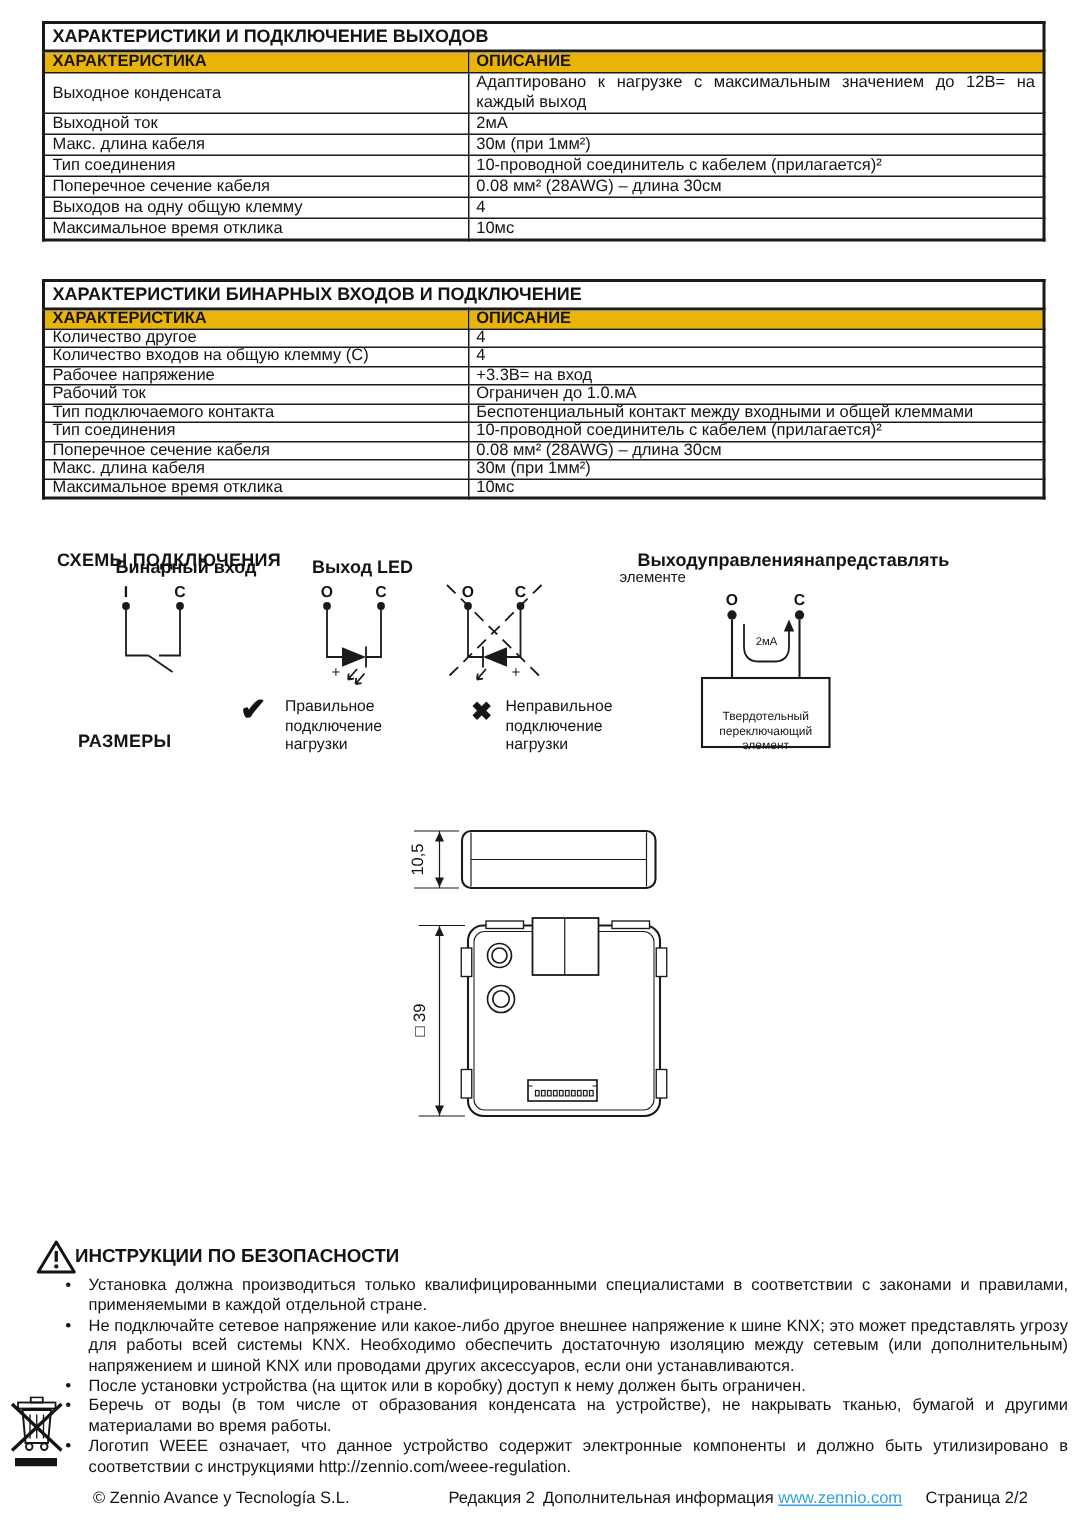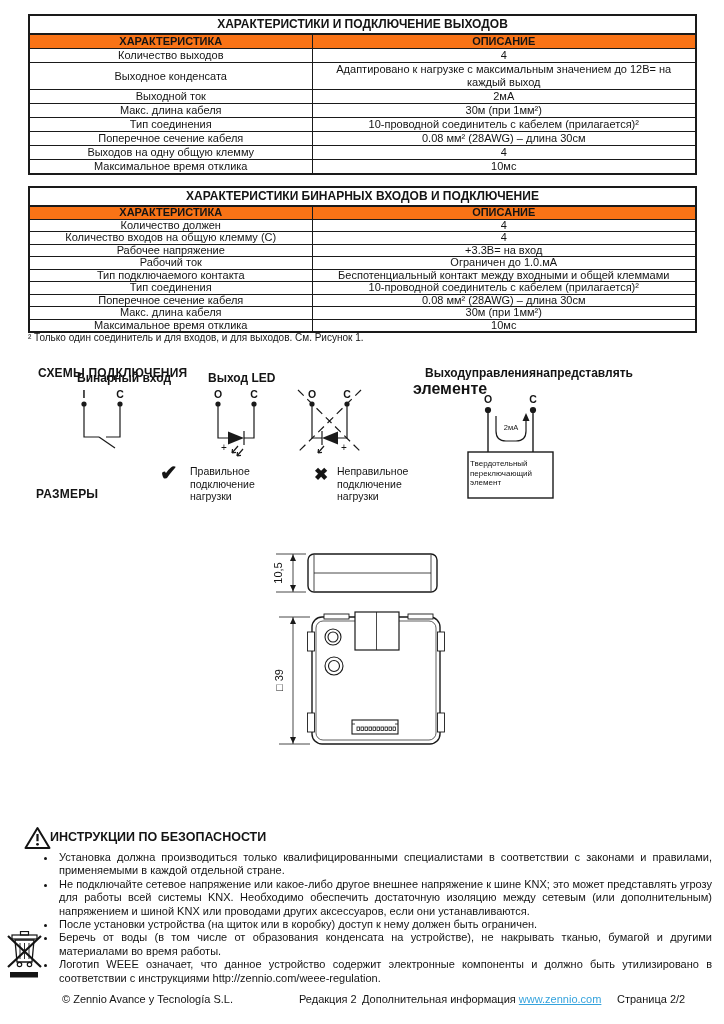--- a/index.html
+++ b/index.html
@@ -7,48 +7,48 @@
     position:relative; width:724px; height:1024px; margin:0 auto;
     background:#ffffff; overflow:hidden;
     font-family:"Liberation Sans", sans-serif; color:#141414;
   }
   .abs { position:absolute; }
 
   
   table.spec { border-collapse:collapse; width:669px; table-layout:fixed;
                border:2px solid #1a1a1a; }
   table.spec td { border:1px solid #1a1a1a; font-size:11px; line-height:13px;
-                  padding:0 5px; vertical-align:middle; overflow:hidden;text-align:center; }
+                  padding:0 5px; vertical-align:middle; overflow:hidden; }
   table.spec tr.trow td { font-size:12px; font-weight:bold; line-height:17px;
                   border:2px solid #1a1a1a; background:#fff; }
-  table.spec tr.hrow td { font-weight:bold; background:#f97316; }
+  table.spec tr.hrow td { font-weight:bold; background:#eab308; }
   table.spec.compact td { line-height:11.5px; }
   table.spec.compact tr.trow td { line-height:17px; }
   .jcell { text-align:justify;margin-top:24px; }
 
   .footnote { font-size:10px; }
 
   .sec-h { font-weight:bold; font-size:12px; letter-spacing:0.2px; }
   .diag-h { font-weight:bold; font-size:12px; }
   .ss-line1 { display:flex; justify-content:flex-start; font-weight:bold; font-size:12px;padding-left:12px; }
-  .ss-line2 { font-weight:bold; font-size:16px; }
+  .ss-line2 { font-weight:normal; font-size:10px; }
 
   svg { display:block; }
   svg text { font-family:"Liberation Sans", sans-serif; fill:#141414; }
   .wire { stroke:#1a1a1a; stroke-width:1.2; fill:none; }
   .wire2 { stroke:#1a1a1a; stroke-width:1.4; fill:none; }
   .thin { stroke:#1a1a1a; stroke-width:0.8; fill:none; }
   .blk { fill:#1a1a1a; }
   .term { font-size:10.5px; font-weight:bold; text-anchor:middle; }
   .dimtxt { font-size:11px; text-anchor:middle; }
 
   .legend-txt { font-size:10.5px; line-height:12.5px; }
   .legend-check { font-size:21px; font-weight:bold; }
   .legend-cross { font-size:17px; font-weight:bold; }
-  .boxlbl { font-size:8px; line-height:9.5px; text-align:left; }
+  .boxlbl { font-size:8px; line-height:9.5px; text-align:center;margin-top:14px; }
 
   ul.safety { margin:0; padding:0 0 0 15px; width:655px; }
   ul.safety li { font-size:11px; line-height:13.4px; text-align:justify;
                  margin:0; padding-left:2px; }
   .safety-h { font-weight:bold; font-size:12.5px; }
 
   .foot { font-size:11px;margin-left:18px; }
   .link { color:#35a3dd; text-decoration:underline; cursor:pointer; }
 </style>
 </head>
@@ -64,24 +64,20 @@
         </colgroup>
       <tbody>
           <tr class="trow">
             <td colspan="2">ХАРАКТЕРИСТИКИ И ПОДКЛЮЧЕНИЕ ВЫХОДОВ</td>
           </tr>
       <tr class="hrow">
         <td>ХАРАКТЕРИСТИКА</td>
         <td>ОПИСАНИЕ</td>
       </tr>
       <tr>
-            <td>Количество выходов</td>
-            <td>4</td>
-          </tr>
-      <tr>
             <td>Выходное конденсата</td>
             <td class="jcell">Адаптировано к нагрузке с максимальным значением до 12В= на каждый выход</td>
           </tr>
       <tr>
             <td>Выходной ток</td>
             <td>2мА</td>
           </tr>
       <tr>
             <td>Макс. длина кабеля</td>
             <td>30м (при 1мм²)</td>
@@ -114,21 +110,21 @@
         </colgroup>
       <tbody>
           <tr class="trow">
             <td colspan="2">ХАРАКТЕРИСТИКИ БИНАРНЫХ ВХОДОВ И ПОДКЛЮЧЕНИЕ</td>
           </tr>
       <tr class="hrow">
         <td>ХАРАКТЕРИСТИКА</td>
         <td>ОПИСАНИЕ</td>
       </tr>
       <tr>
-            <td>Количество должен</td>
+            <td>Количество другое</td>
             <td>4</td>
           </tr>
       <tr>
             <td>Количество входов на общую клемму (C)</td>
             <td>4</td>
           </tr>
       <tr>
             <td>Рабочее напряжение</td>
             <td>+3.3В= на вход</td>
           </tr>
@@ -153,21 +149,20 @@
             <td>30м (при 1мм²)</td>
           </tr>
       <tr>
             <td>Максимальное время отклика</td>
             <td>10мс</td>
           </tr>
     </tbody>
       </table>
   </div>
 
-  <div class="abs footnote" style="left:28px; top:332px;">² Только один соединитель и для входов, и для выходов. См. Рисунок 1.</div>
 
   <div class="abs sec-h" style="left:38px; top:366px;">СХЕМЫ ПОДКЛЮЧЕНИЯ</div>
 
   <div class="abs diag-h" style="left:49px; top:371px;padding-left:28px;">Бинарный вход</div>
   <div class="abs diag-h" style="left:208px; top:371px;">Выход LED</div>
 
   <div class="abs" style="left:413px; top:366px; width:284px;">
     <div class="ss-line1">
       <span>Выход</span>
       <span>управления</span>
@@ -227,21 +222,21 @@
     <text x="511" y="430" font-size="7.5" text-anchor="middle">2мА</text>
     <rect x="468" y="452" width="85" height="46" fill="#fff" stroke="#1a1a1a" stroke-width="1.4"></rect>
   </svg>
   <div class="abs boxlbl" style="left:470px; top:459px; width:81px;">Твердотельный переключающий элемент</div>
 
   <div class="abs legend-check" style="left:160px; top:461px;">✔</div>
   <div class="abs legend-txt" style="left:190px; top:465px; width:92px;">Правильное подключение нагрузки</div>
   <div class="abs legend-cross" style="left:314px; top:464px;">✖</div>
   <div class="abs legend-txt" style="left:337px; top:465px; width:100px;">Неправильное подключение нагрузки</div>
 
-  <div class="abs sec-h" style="left:22px; top:487px;padding-left:14px;">РАЗМЕРЫ</div>
+  <div class="abs sec-h" style="left:38px; top:487px;padding-left:14px;">РАЗМЕРЫ</div>
 
   <svg class="abs" style="left:255px; top:545px;" width="200" height="225" viewBox="255 545 200 225">
 
     <rect x="308" y="554" width="129" height="38" rx="6" fill="#fff" stroke="#1a1a1a" stroke-width="1.4"></rect>
     <path class="thin" d="M314,555 V591 M431,555 V591 M314,573 H431"></path>
 
     <path class="thin" d="M306,554 H276 M306,592 H276"></path>
     <path class="thin" d="M293,554 V592"></path>
     <polygon class="blk" points="290,561 296,561 293,554.5"></polygon>
     <polygon class="blk" points="290,585 296,585 293,591.5"></polygon>

